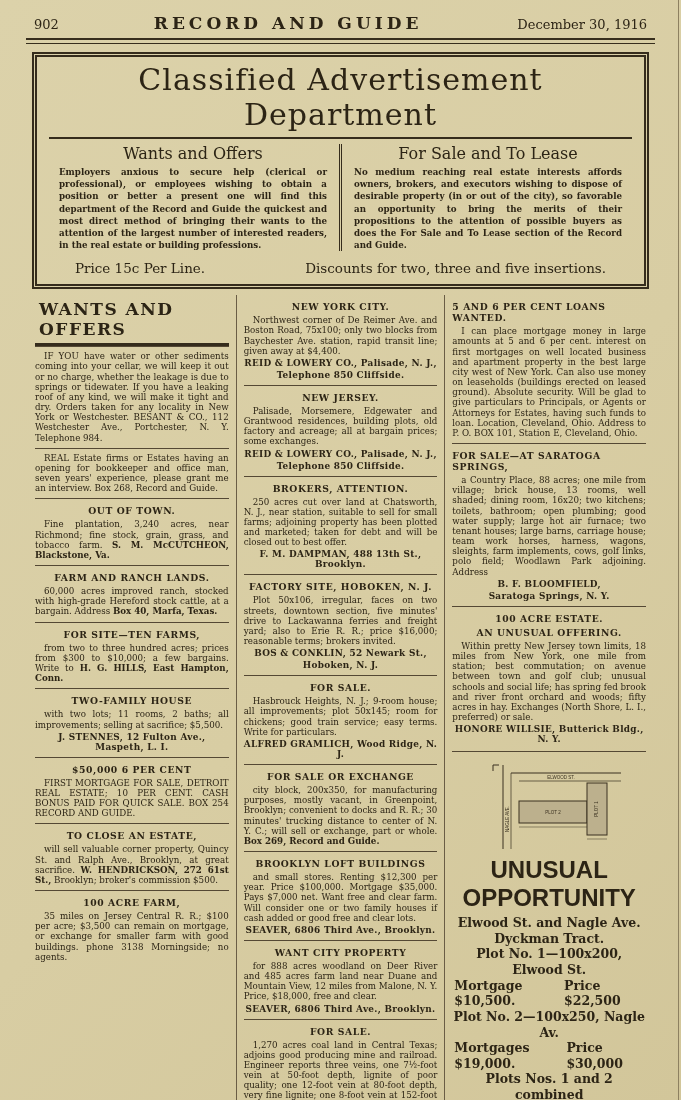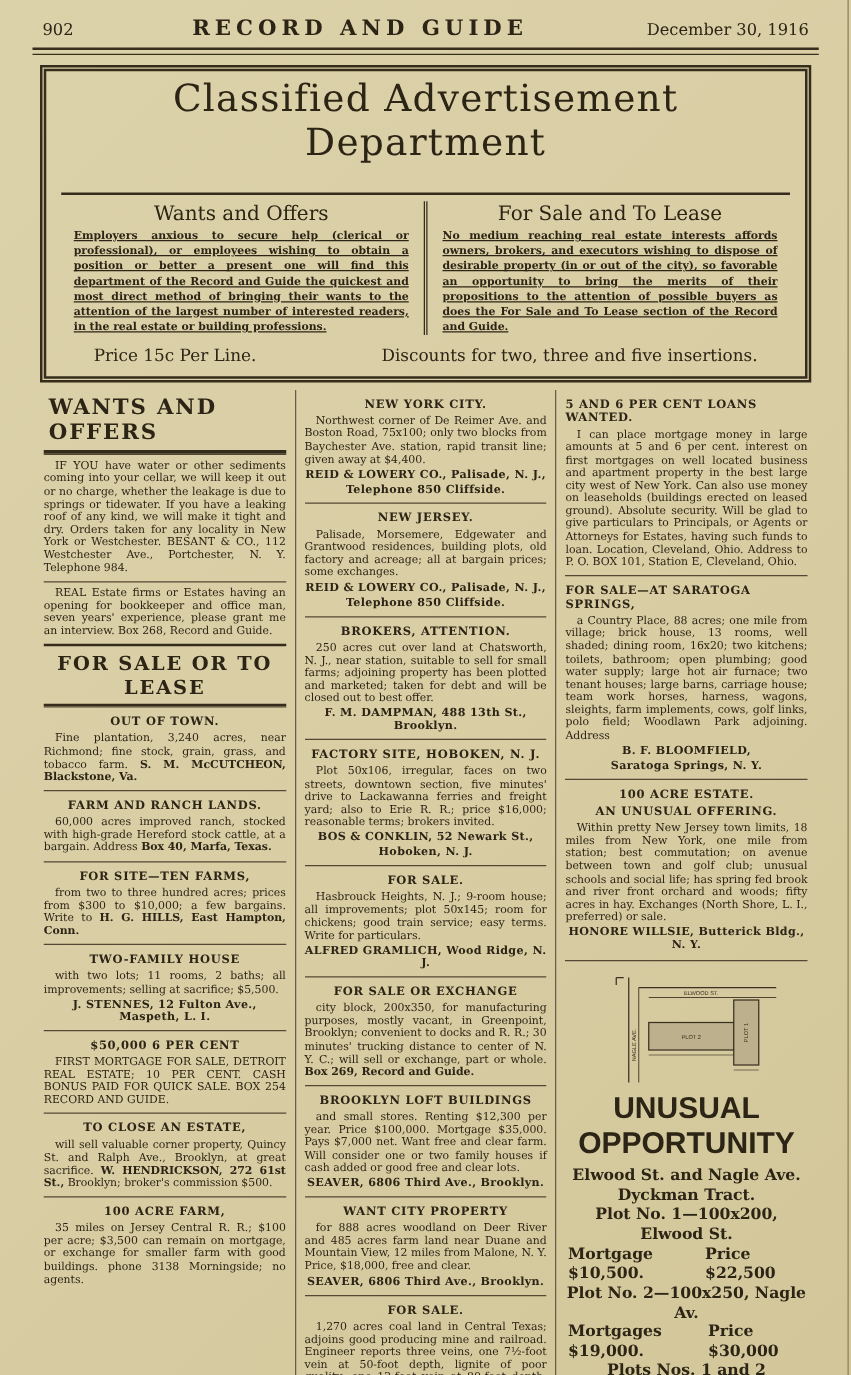--- a/index.html
+++ b/index.html
@@ -13,26 +13,26 @@
 
   
   .masthead-row { display:flex; justify-content:space-between; align-items:baseline; padding:13px 34px 3px 34px; }
   .pagenum { font-size:13px; }
   .masthead { font-weight:bold; font-size:17px; letter-spacing:4px; }
   .issuedate { font-size:13px; }
   .toprule { margin:2px 26px 0 26px; border-top:2px solid #372e1d; border-bottom:1px solid #372e1d; height:3px; }
 
   
   .dept { margin:8px 32px 6px 32px; border:5px double #352c1c; padding:2px 10px 8px 10px; }
-  .dept-title { font-size:30px; text-align:center; letter-spacing:1px; border-bottom:2px solid #352c1c; padding:3px 0 22px 0; margin:0 2px; font-weight:normal; }
+  .dept-title { font-size:30px; text-align:center; letter-spacing:1px; border-bottom:2px solid #352c1c; padding:3px 0 5px 0; margin:0 2px; font-weight:normal; }
   .dept-cols { display:flex; margin-top:5px; }
   .dept-col { width:50%; padding:0 12px; }
   .dept-col.first { border-right:3px double #352c1c; }
   .dept-h { text-align:center; font-size:16px; margin:0 0 3px 0; font-weight:normal; }
-  .dept-body { font-size:8.7px; font-weight:bold; text-align:justify; line-height:1.4;text-decoration:underline; }
+  .dept-body { font-size:8.7px; font-weight:bold; text-align:justify; line-height:1.4; }
   .dept-price-row { display:flex; justify-content:center; gap:100px; font-size:13.5px; margin-top:9px; }
 
   
   .cols { display:flex; padding:0 28px; margin-top:3px; }
   .col { flex:1; padding:0 7px; min-width:0; }
   .col + .col { border-left:1px solid #6a5d45; }
   .sec { padding:4px 0 5px 0; }
   .gen .sec + .sec { border-top:1px solid #544834; }
   .banner { font-size:17px; font-weight:bold; letter-spacing:1.5px; text-align:center; padding:4px 0; }
   .banner.underline { border-bottom:3px solid #352c1c; text-align:left; padding-left:4px; }
@@ -85,21 +85,20 @@
   <div class="cols">
     <div class="col">
       <div class="gen">
           <div class="sec banner underline">WANTS AND OFFERS</div>
           <div class="sec ad">
             <p>IF YOU have water or other sediments coming into your cellar, we will keep it out or no charge, whether the leakage is due to springs or tidewater. If you have a leaking roof of any kind, we will make it tight and dry. Orders taken for any locality in New York or Westchester. BESANT &amp; CO., 112 Westchester Ave., Portchester, N. Y. Telephone 984.</p>
           </div>
           <div class="sec ad">
             <p>REAL Estate firms or Estates having an opening for bookkeeper and office man, seven years' experience, please grant me an interview. Box 268, Record and Guide.</p>
           </div>
-          <div class="sec banner rules">FOR SALE OR TO LEASE</div>
           <div class="sec ad">
             <div class="ad-h">OUT OF TOWN.</div>
             <p>Fine plantation, 3,240 acres, near Richmond; fine stock, grain, grass, and tobacco farm. <b>S. M. McCUTCHEON, Blackstone, Va.</b></p>
           </div>
           <div class="sec ad">
             <div class="ad-h">FARM AND RANCH LANDS.</div>
             <p>60,000 acres improved ranch, stocked with high-grade Hereford stock cattle, at a bargain. Address <b>Box 40, Marfa, Texas.</b></p>
           </div>
           <div class="sec ad">
             <div class="ad-h">FOR SITE—TEN FARMS,</div>

